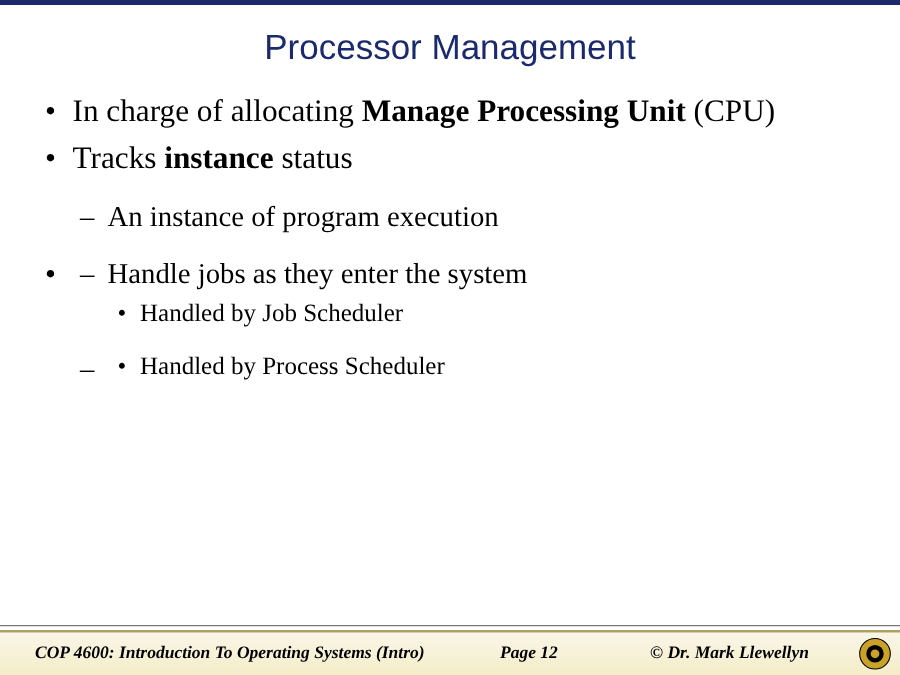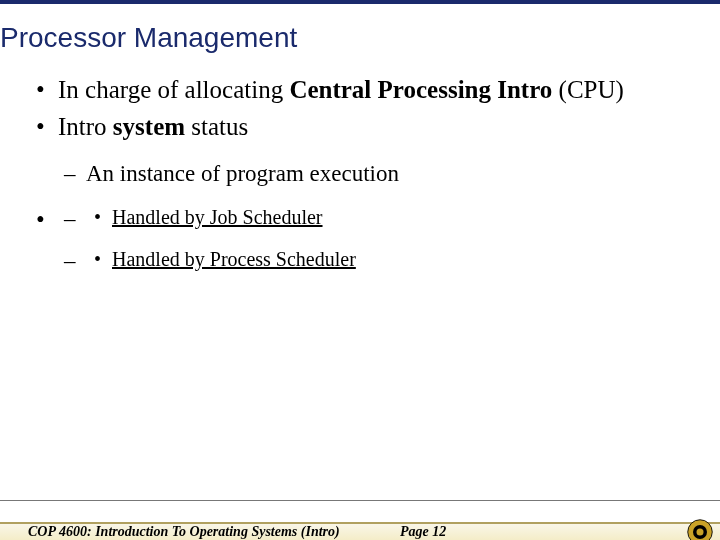--- a/index.html
+++ b/index.html
@@ -10,20 +10,21 @@
     position: relative;
     overflow: hidden;
   }
   .slide {
     width: 720px;
     height: 540px;
     position: relative;
     border-top: 4px solid #1a2a6c;
   }
   .title {
+    text-align: center;
     font-size: 28px;
     color: #1a2a6c;
     font-family: Arial, Helvetica, sans-serif;
     font-weight: normal;
     margin-top: 18px;
     margin-bottom: 20px;
   }
   .content {
     padding: 0 30px 0 30px;
     color: #000;
@@ -69,35 +70,34 @@
     list-style: none;
     padding-left: 0;
     margin-top: 4px;
   }
   ul.lvl3 > li {
     font-size: 20px;
     line-height: 1.3;
     margin-bottom: 4px;
     padding-left: 26px;
     position: relative;
-    text-decoration: underline;
   }
   ul.lvl3 > li::before {
     content: "•";
     position: absolute;
     left: 8px;
     top: 0;
   }
   .bold { font-weight: bold; }
   .footer {
     position: absolute;
     left: 0;
     bottom: 0;
     width: 720px;
-    height: 18px;
+    height: 36px;
     border-top: 2px solid #b0a060;
     background: linear-gradient(#f9f6e8, #f4edc8);
     display: flex;
     align-items: center;
     font-style: italic;
     font-weight: bold;
     font-size: 14px;
     color: #000;
   }
   .footer .course { flex: 0 0 auto; padding-left: 28px; width: 400px; }
@@ -124,52 +124,54 @@
 </head>
 <body>
 
 <div class="slide">
   <h1 class="title">Processor Management</h1>
 
   <div class="content">
     <ul class="lvl1">
 
       <li>
-        <span>In charge of allocating </span><span class="bold">Central Processing Intro</span><span> (CPU)</span>
+        <span>In charge of allocating </span><span class="bold">Manage Processing Unit</span><span> (CPU)</span>
       </li>
 
       <li>
-        <span>Intro </span><span class="bold">system</span><span> status</span>
+        <span>Tracks </span><span class="bold">instance</span><span> status</span>
         <ul class="lvl2">
           <li>An instance of program execution</li>
         </ul>
       </li>
 
       <li>
         <ul class="lvl2">
           <li>
+            <span>Handle jobs as they enter the system</span>
             <ul class="lvl3">
               <li>Handled by Job Scheduler</li>
             </ul>
           </li>
           <li>
             <ul class="lvl3">
               <li>Handled by Process Scheduler</li>
             </ul>
           </li>
         </ul>
       </li>
 
     </ul>
   </div>
 
   <div class="footer-line-top"></div>
   <div class="footer">
     <span class="course">COP 4600: Introduction To Operating Systems (Intro)</span>
     <span class="page">Page 12</span>
+    <span class="author">© Dr. Mark Llewellyn</span>
     <span class="logo">
       <svg viewBox="0 0 32 32" width="28" height="28">
         <circle cx="16" cy="16" r="14" fill="#c9a227" stroke="#000" stroke-width="1"></circle>
         <circle cx="16" cy="16" r="8" fill="#000"></circle>
         <circle cx="16" cy="16" r="4" fill="#c9a227"></circle>
       </svg>
     </span>
   </div>
 </div>
 

